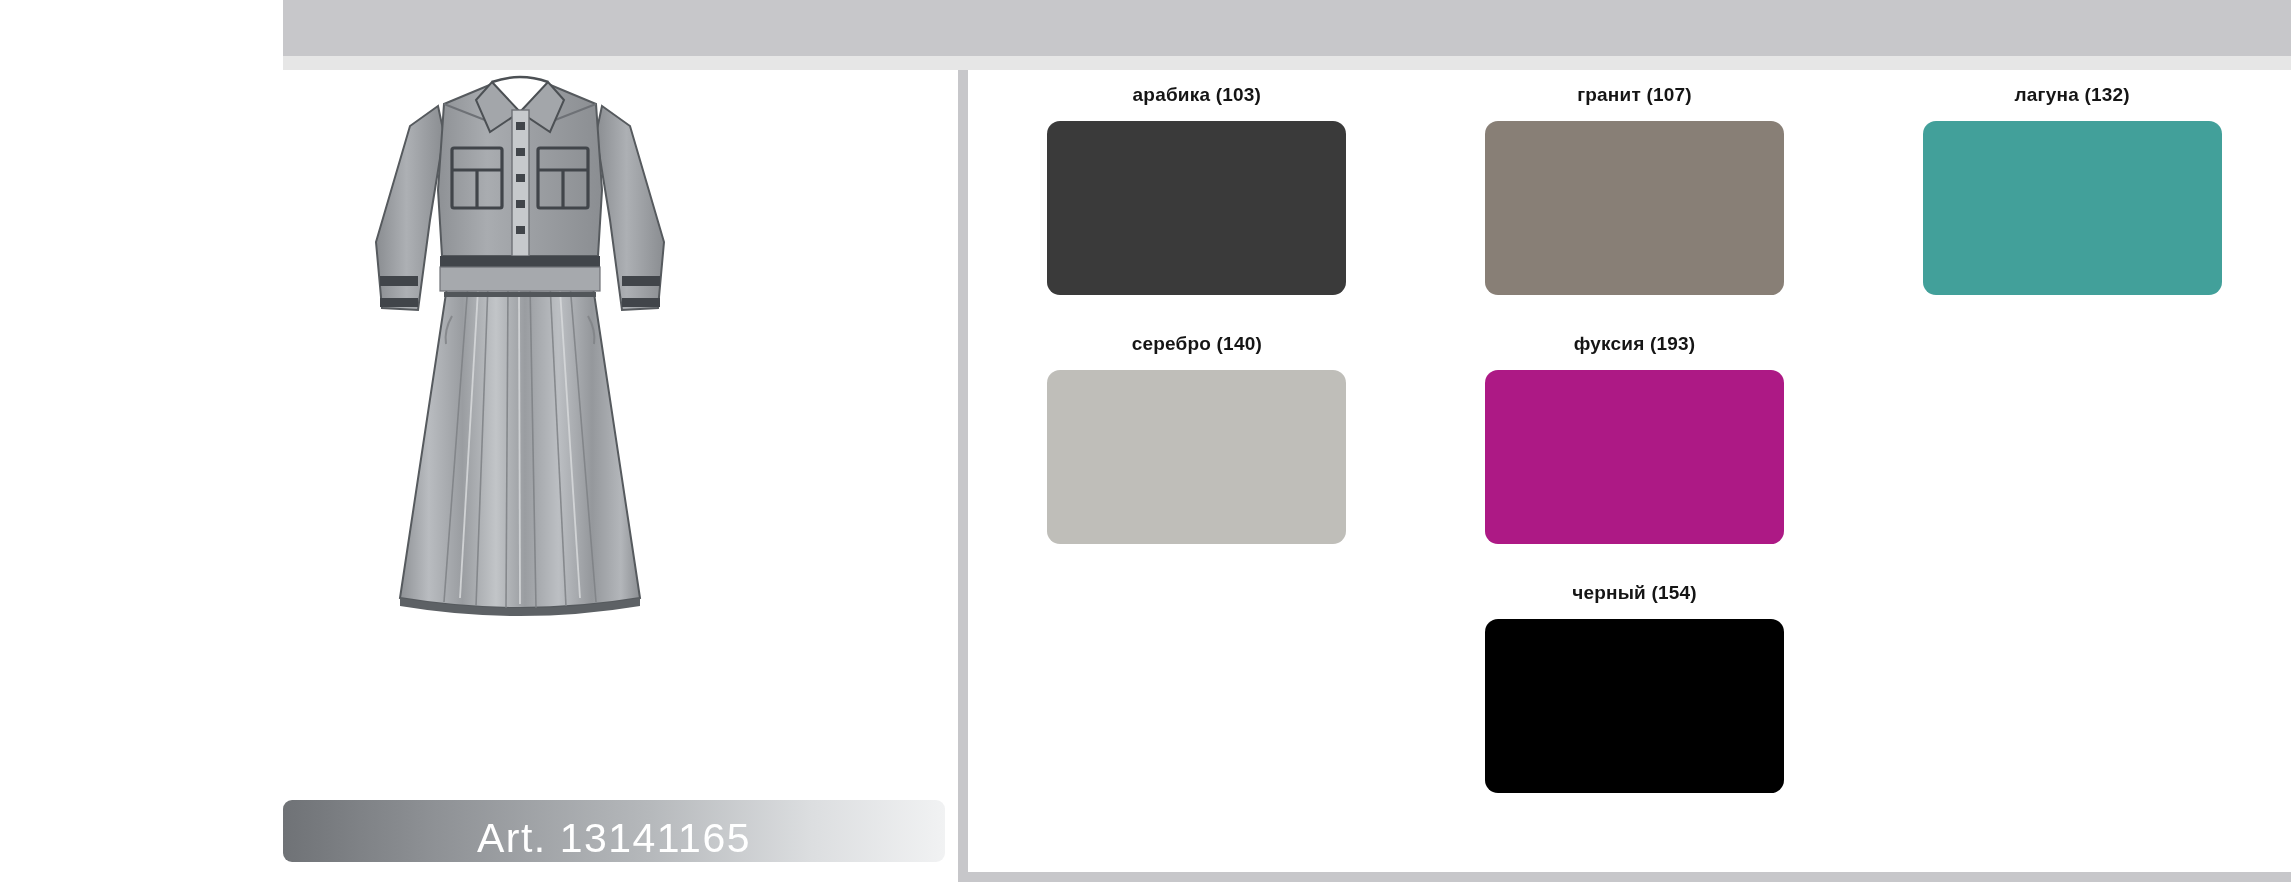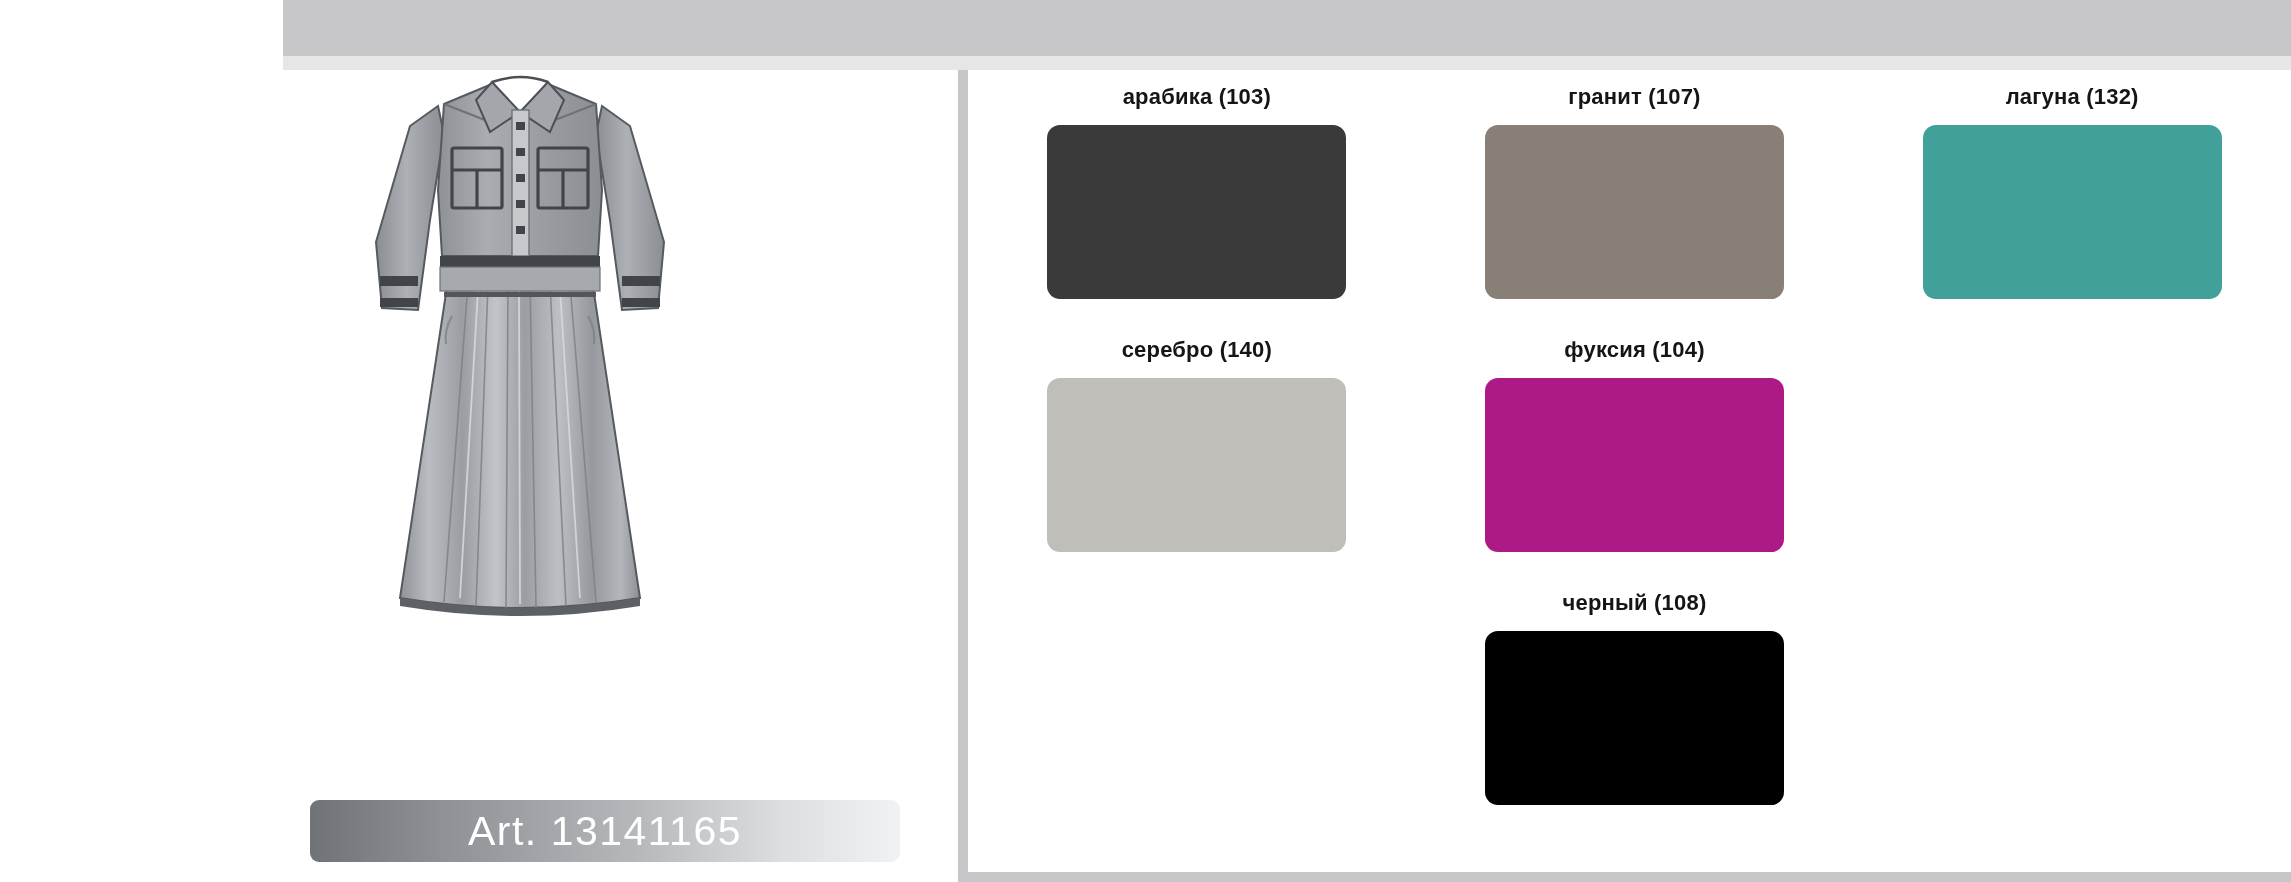--- a/index.html
+++ b/index.html
@@ -51,28 +51,27 @@
     width: 360px;
     height: 700px;
   }
   .garment-svg { display: block; width: 100%; height: 100%; }
 
   
   .art-badge {
     position: absolute;
     left: 283px;
     top: 730px;
-    width: 590px;
+    width: 662px;
     height: 62px;
     border-radius: 9px;
     background: linear-gradient(to right, #6f7276 0%, #8d9094 22%, #b5b8bb 55%, #dcdee0 80%, #f1f2f3 100%);
     display: flex;
-    align-items: center;
+    align-items: flex-end;
     justify-content: center;
-    margin-left: 27px;
   }
   .art-badge-text {
     color: #ffffff;
     font-size: 41px;
     font-weight: 400;
     letter-spacing: 1.5px;
     font-family: "Liberation Sans", sans-serif;
   }
 
   
@@ -103,21 +102,21 @@
     row-gap: 0px;
     padding-top: 14px;
   }
 
   .swatch-cell {
     display: flex;
     flex-direction: column;
     align-items: center;
   }
   .swatch-label {
-    font-size: 22px;
+    font-size: 19px;
     font-weight: 700;
     color: #151515;
     letter-spacing: 0.2px;
     margin-bottom: 15px;
     white-space: nowrap;
     font-family: "Liberation Sans", sans-serif;
   }
   .swatch-chip {
     width: 299px;
     height: 174px;
@@ -263,28 +262,28 @@
         <div class="swatch-chip" style="background-color: rgb(66, 160, 154);"></div>
       </div>
     </div>
 
     <div class="swatch-grid swatch-row2">
       <div class="swatch-cell">
         <div class="swatch-label">серебро (140)</div>
         <div class="swatch-chip" style="background-color: rgb(191, 190, 185);"></div>
       </div>
       <div class="swatch-cell">
-        <div class="swatch-label">фуксия (104)</div>
+        <div class="swatch-label">фуксия (193)</div>
         <div class="swatch-chip" style="background-color: rgb(173, 25, 133);"></div>
       </div>
     </div>
 
     <div class="swatch-grid swatch-row3">
       <div class="swatch-cell swatch-cell-empty"></div>
       <div class="swatch-cell">
-        <div class="swatch-label">черный (108)</div>
+        <div class="swatch-label">черный (154)</div>
         <div class="swatch-chip" style="background-color: rgb(0, 0, 0);"></div>
       </div>
       <div class="swatch-cell swatch-cell-empty"></div>
     </div>
 
   </div>
 </div>
 
 </body></html>

